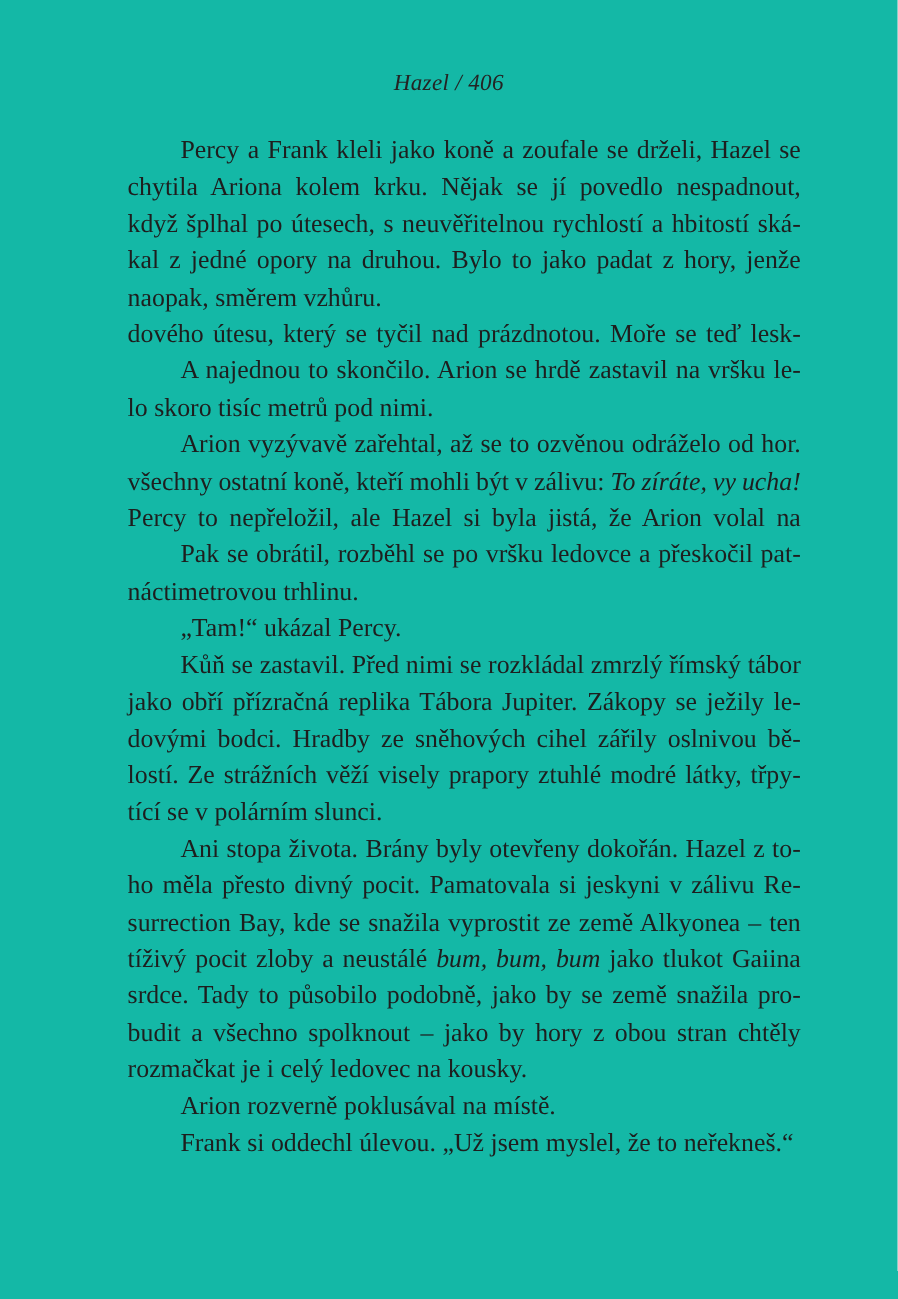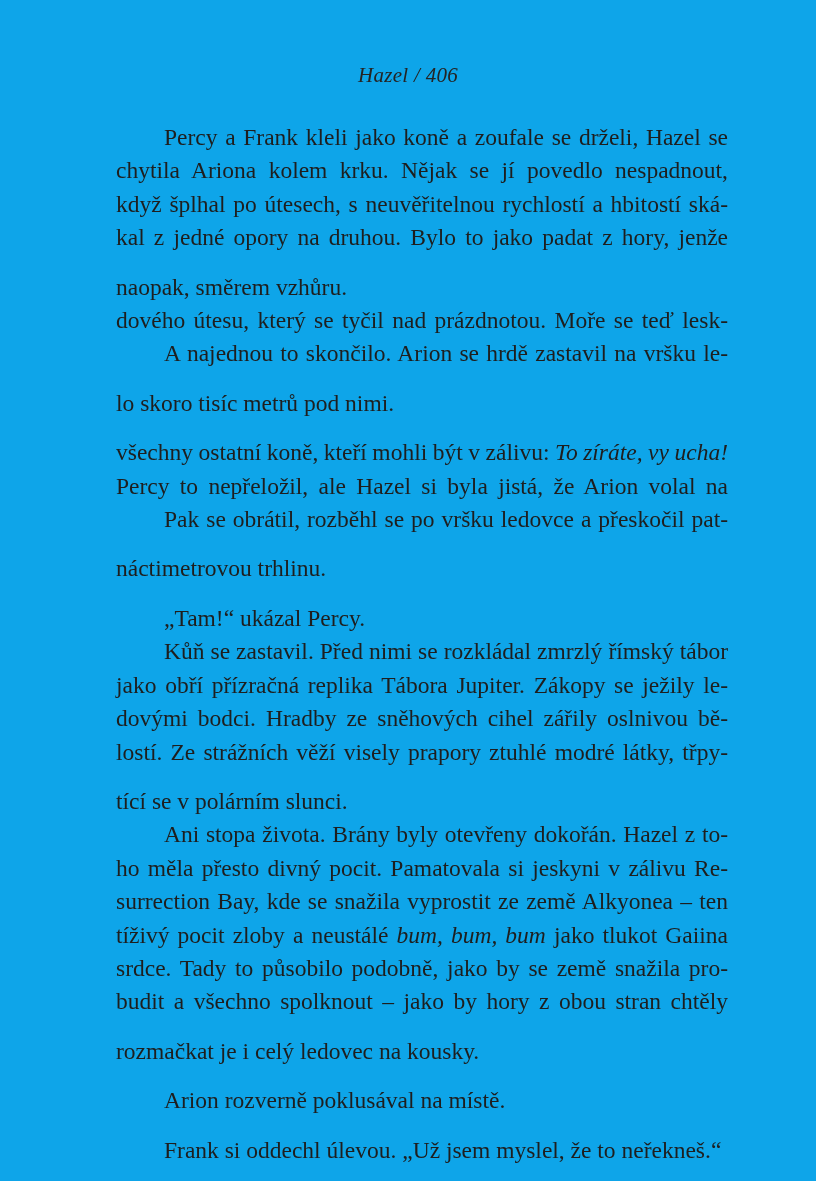--- a/index.html
+++ b/index.html
@@ -6,21 +6,21 @@
     margin: 0;
     padding: 0;
     background: #e8e8e8;
     font-family: "Liberation Serif", serif;
   }
   .page {
     position: relative;
     width: 816px;
     height: 1181px;
     margin: 0 auto;
-    background: #0ea5e9;
+    background: #14b8a6;
     color: #1e1e1e;
     overflow: hidden;
     text-rendering: optimizeLegibility;
   }
   .running-head {
     position: absolute;
     top: 62px;
     left: 0;
     width: 816px;
     text-align: center;
@@ -39,21 +39,21 @@
     line-height: 33.4px;
     color: #1e1e1e;
   }
   .para { margin: 0; }
   .line {
     text-align: justify;
     text-align-last: justify;
     white-space: normal;
   }
   .line.first { text-indent: 48px; }
-  .line.last { text-align-last: left; margin-top: 16px; }
+  .line.last { text-align-last: left; }
   .line.fill { text-align-last: justify; }
   .line.tight { word-spacing: -1.5px; }
   .em { font-style: italic; }
   .rg { font-style: normal; }
 </style>
 </head>
 <body>
 
 <div class="page">
   <div class="running-head">
@@ -66,20 +66,21 @@
         <div class="line"><span class="rg">když šplhal po útesech, s neuvěřitelnou rychlostí a hbitostí ská-</span></div>
         <div class="line"><span class="rg">kal z jedné opory na druhou. Bylo to jako padat z hory, jenže</span></div>
         <div class="line last"><span class="rg">naopak, směrem vzhůru.</span></div>
       </div>
       <div class="para">
         <div class="line"><span class="rg">dového útesu, který se tyčil nad prázdnotou. Moře se teď lesk-</span></div>
         <div class="line first"><span class="rg">A najednou to skončilo. Arion se hrdě zastavil na vršku le-</span></div>
         <div class="line last"><span class="rg">lo skoro tisíc metrů pod nimi.</span></div>
       </div>
       <div class="para">
+        <div class="line first"><span class="rg">Arion vyzývavě zařehtal, až se to ozvěnou odráželo od hor.</span></div>
         <div class="line last fill tight"><span class="rg">všechny ostatní koně, kteří mohli být v zálivu: </span><span class="em">To zíráte, vy ucha!</span></div>
         <div class="line"><span class="rg">Percy to nepřeložil, ale Hazel si byla jistá, že Arion volal na</span></div>
       </div>
       <div class="para">
         <div class="line first"><span class="rg">Pak se obrátil, rozběhl se po vršku ledovce a přeskočil pat-</span></div>
         <div class="line last"><span class="rg">náctimetrovou trhlinu.</span></div>
       </div>
       <div class="para">
         <div class="line first last"><span class="rg">„Tam!“ ukázal Percy.</span></div>
       </div>

